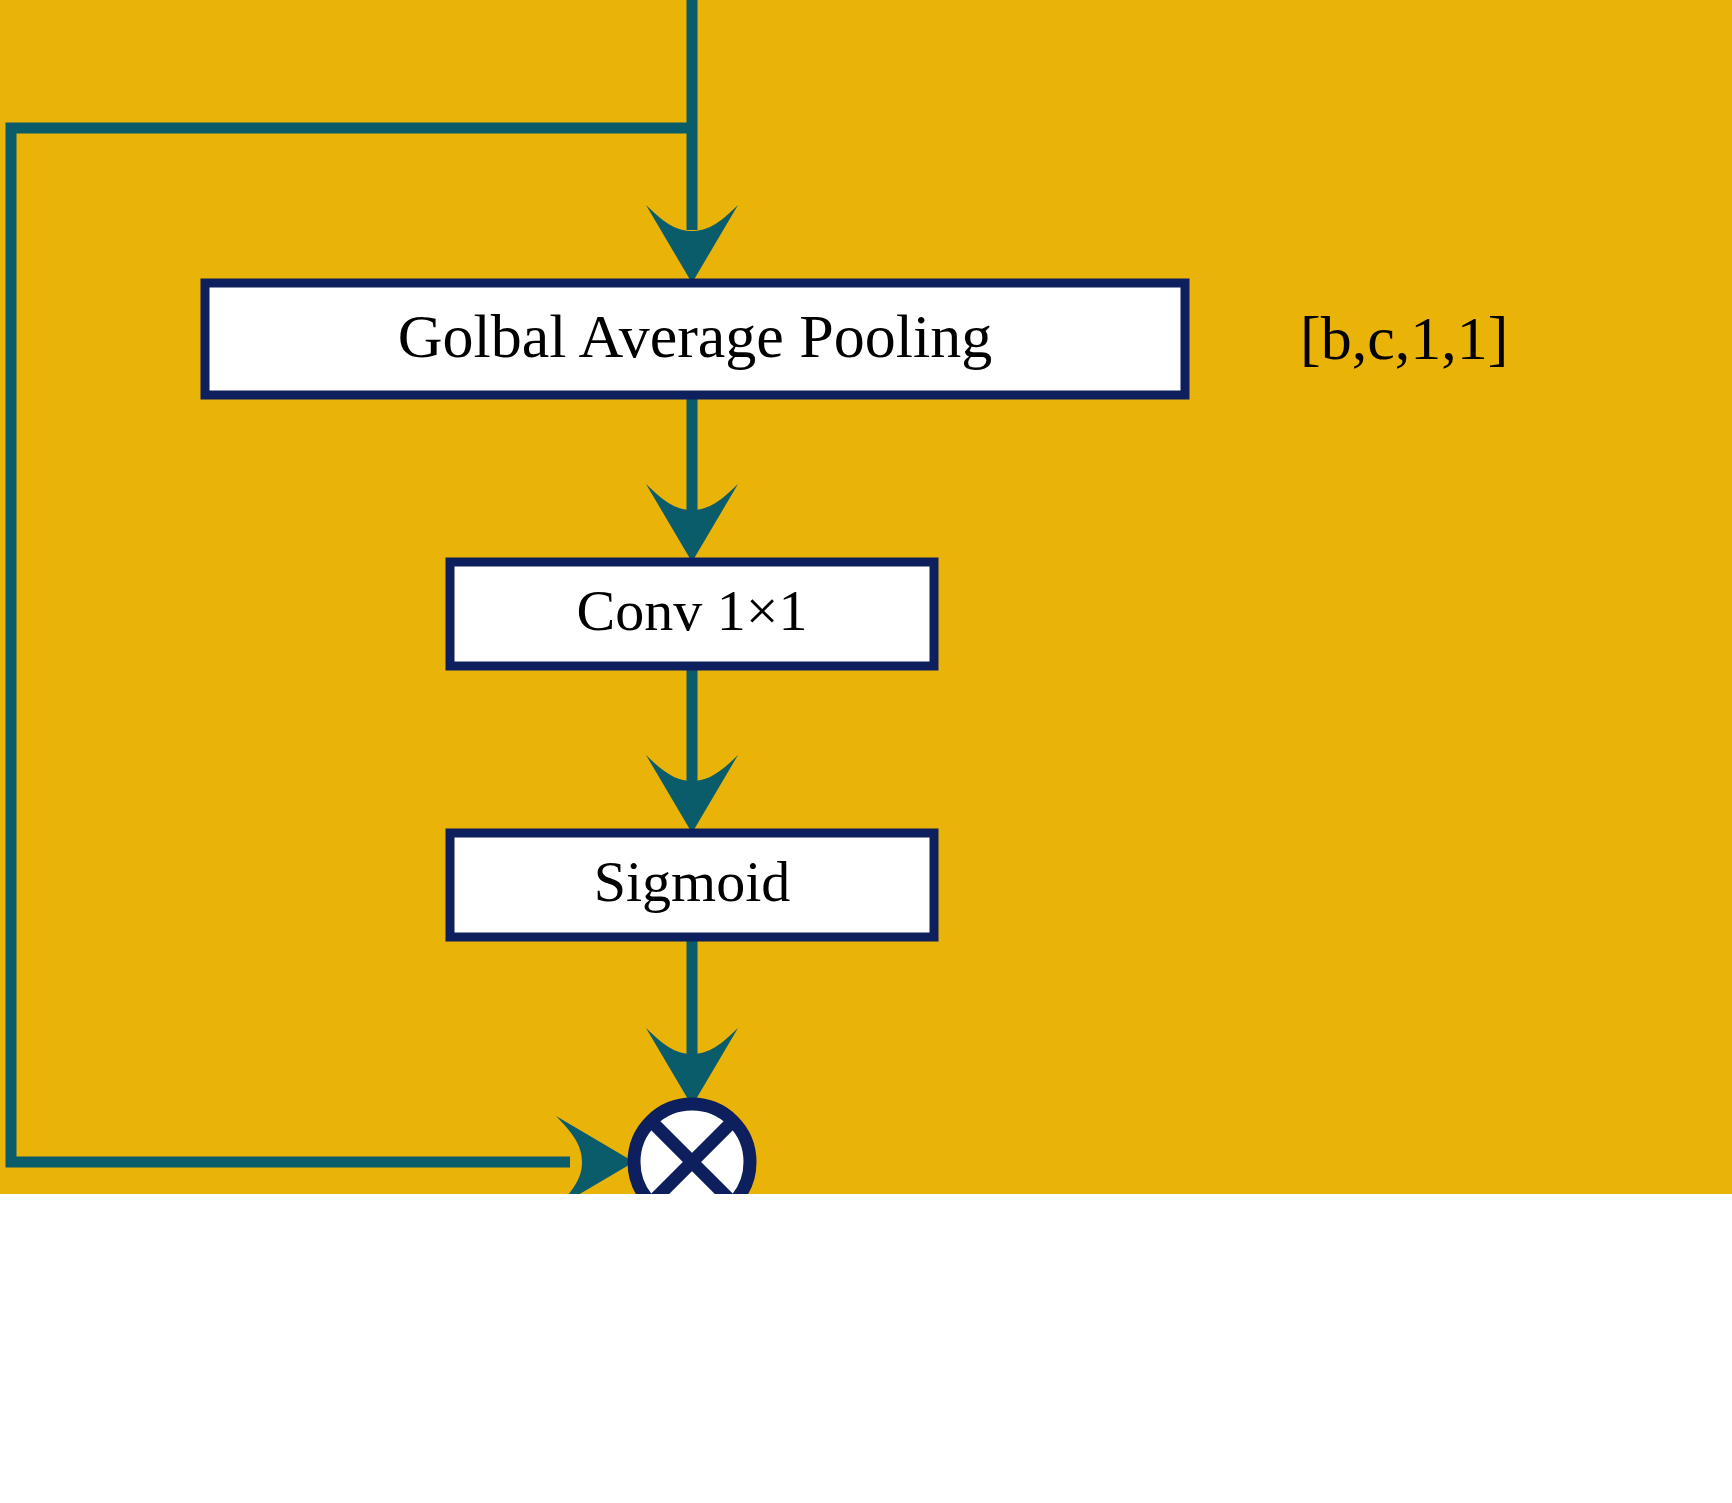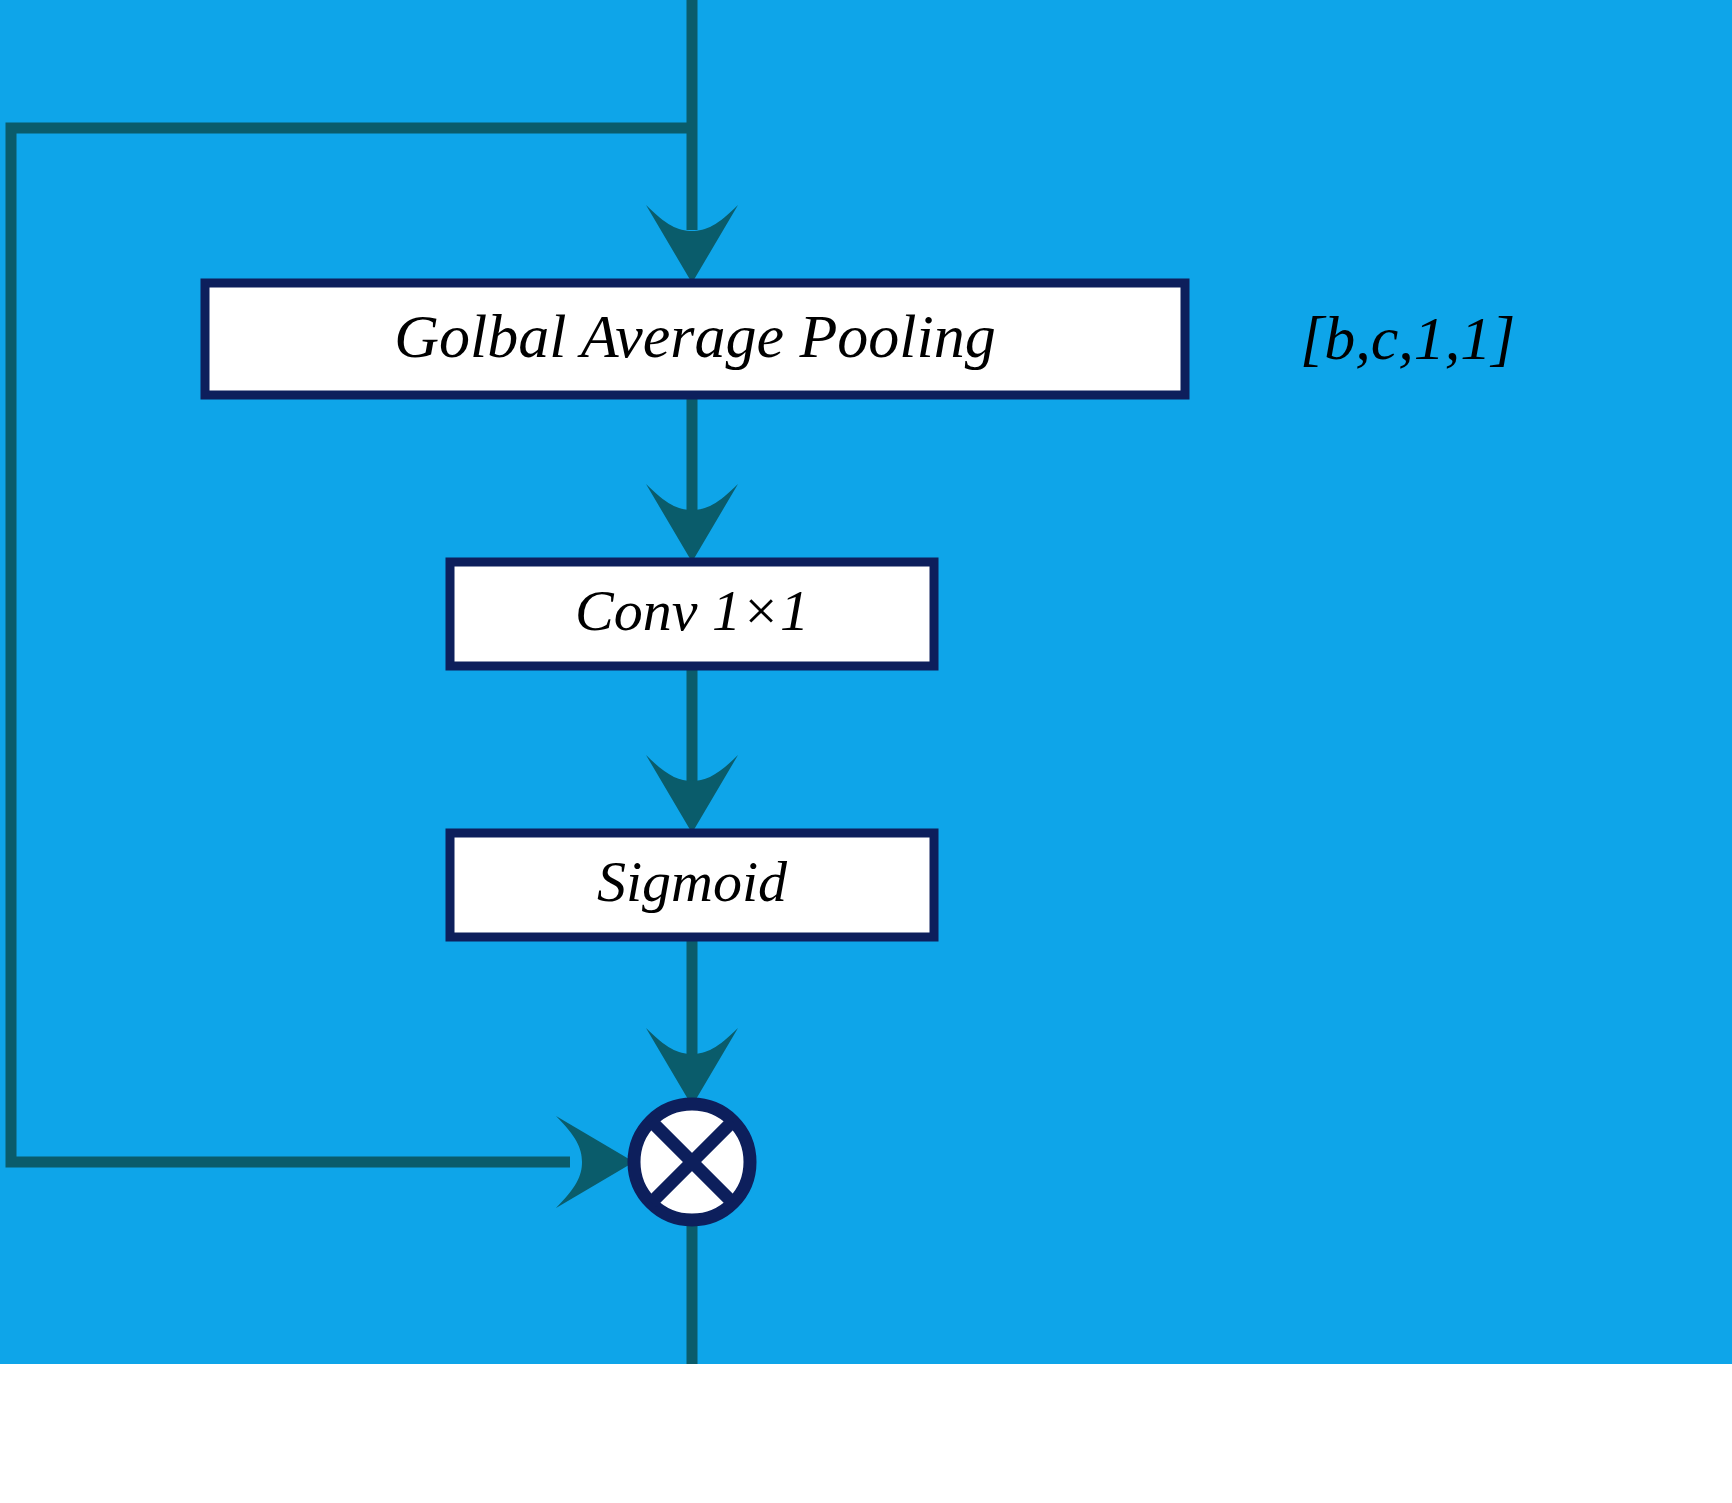--- a/index.html
+++ b/index.html
@@ -7,24 +7,23 @@
     margin: 0;
     padding: 0;
     background: #ffffff;
   }
   body {
     font-family: "Liberation Serif", serif;
   }
   #diagram-root {
     position: relative;
     width: 1732px;
-    height: 1364px;
-    background: #0ea5e9;
+    height: 1194px;
+    background: #eab308;
     overflow: hidden;
-    font-style: italic;
   }
   #diagram-svg {
     position: absolute;
     top: 0;
     left: 0;
     width: 1732px;
     height: 1503px;
     display: block;
   }
   .box-label {

